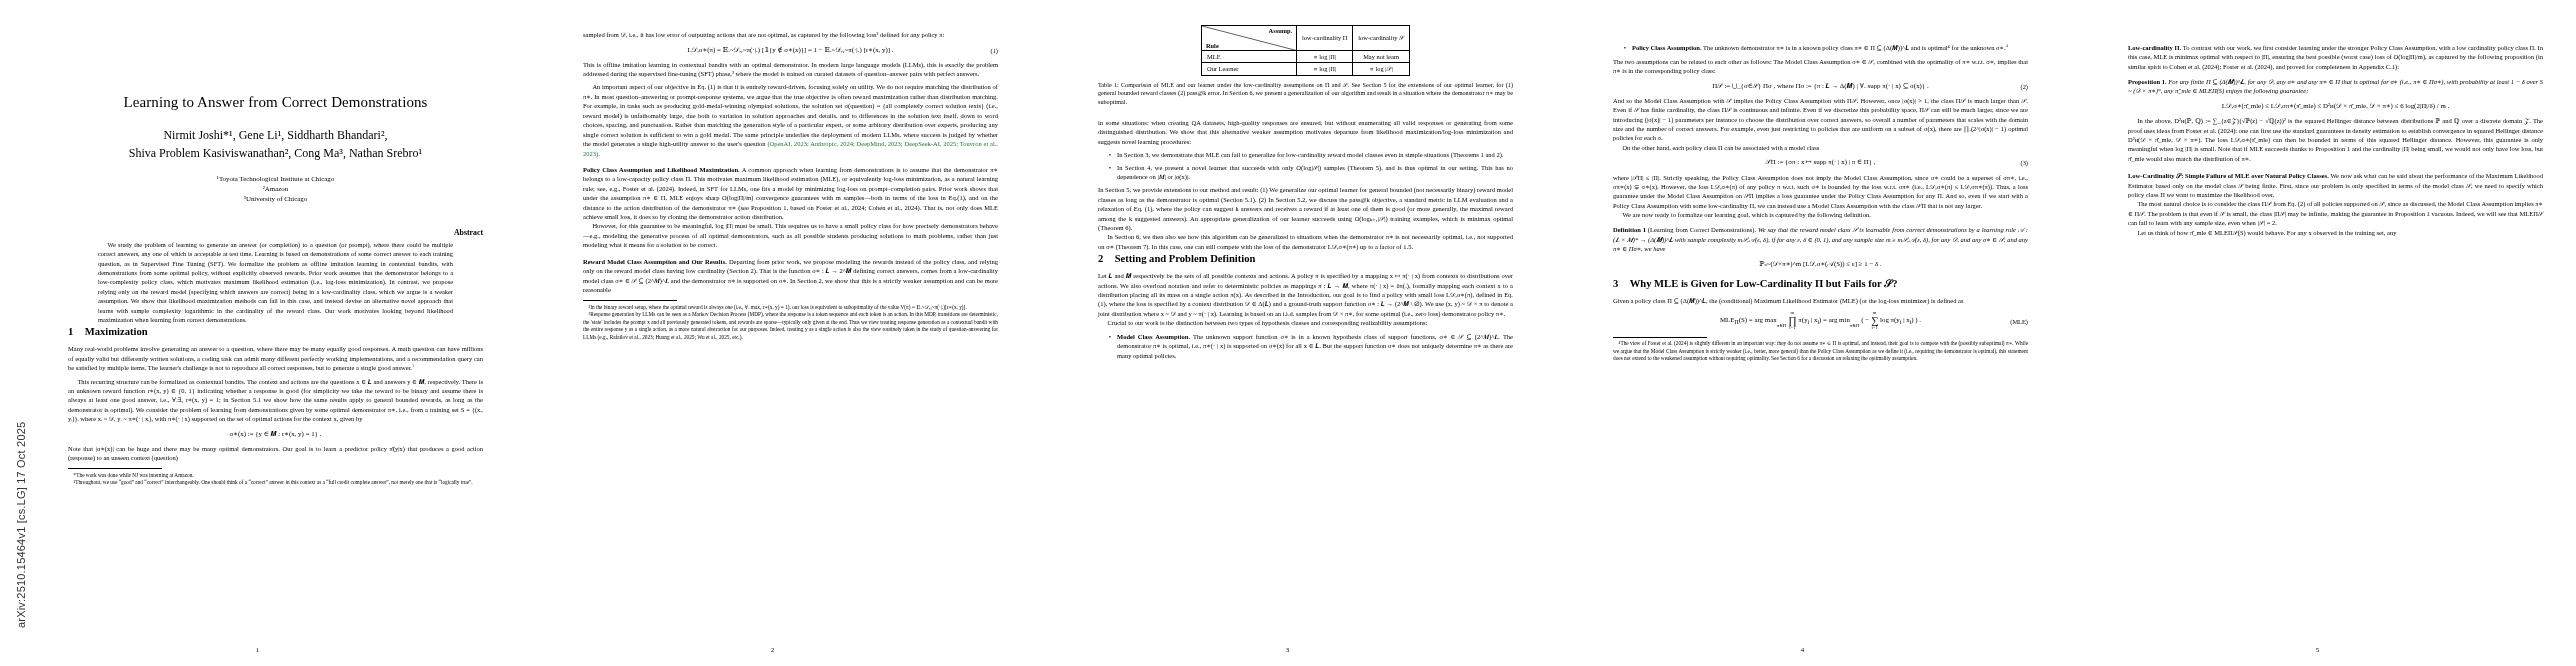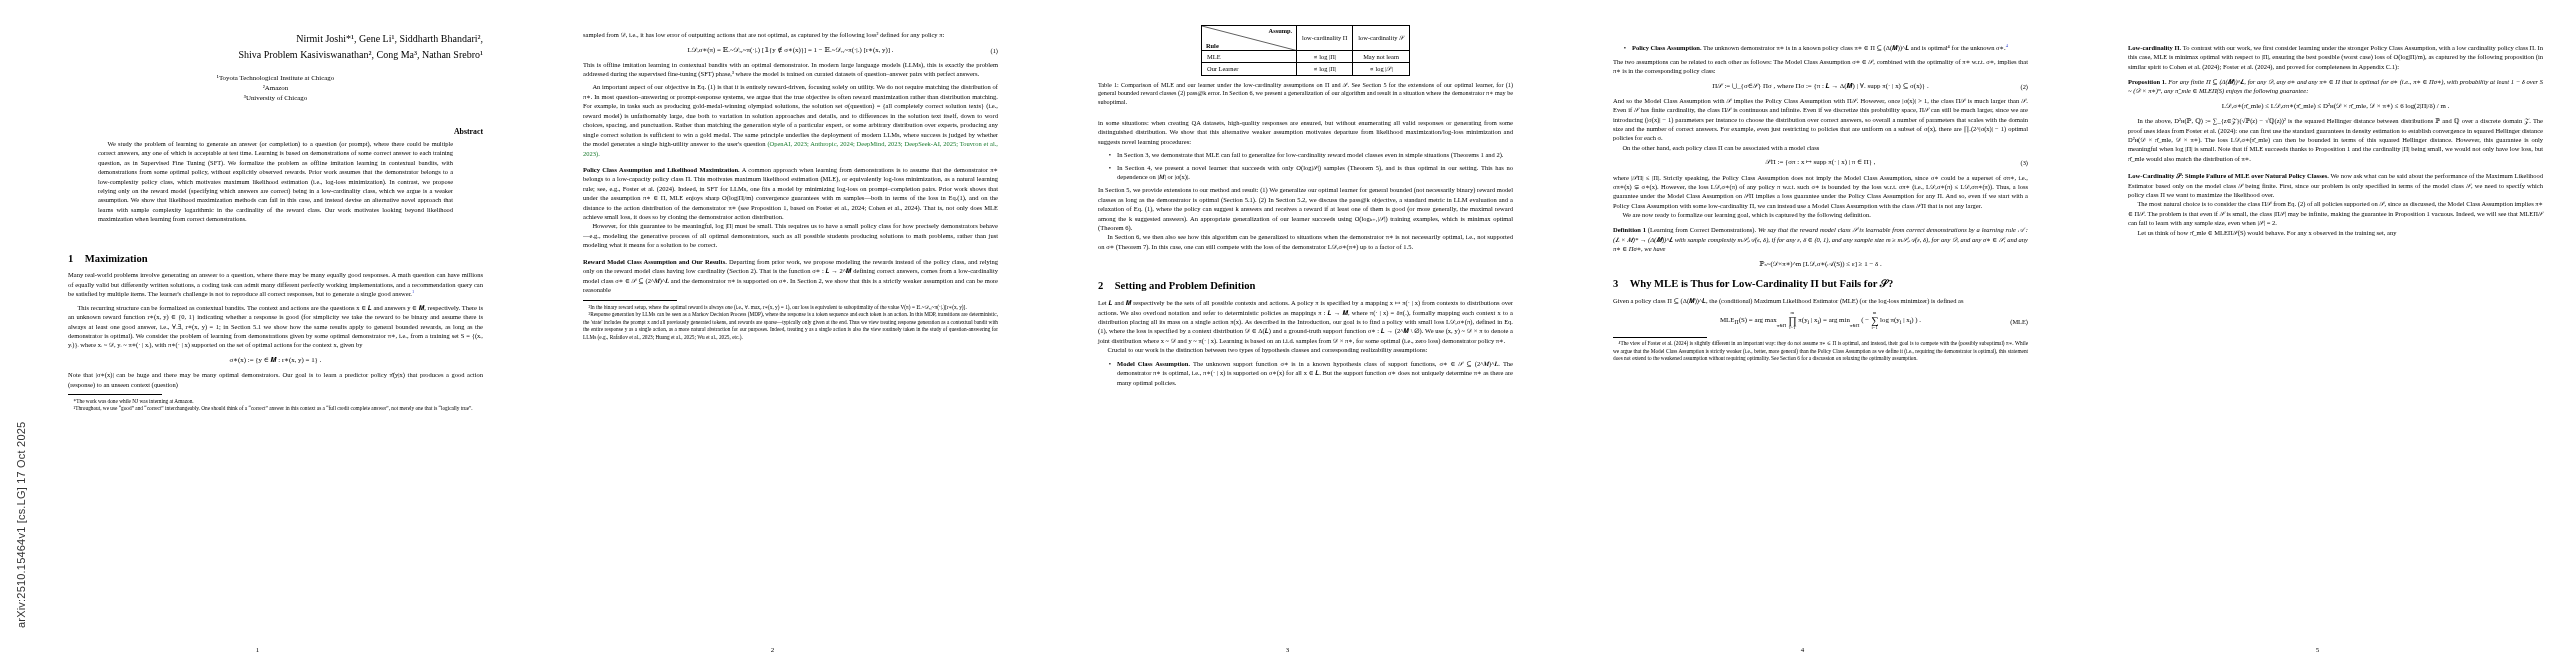--- a/index.html
+++ b/index.html
@@ -57,22 +57,22 @@
     white-space: nowrap;
   }
   .title {
     text-align: center;
     font-size: 15px;
     line-height: 1.18;
     margin-top: 77px;
     letter-spacing: 0.1px;
   }
   .authors {
-    text-align: right;
-    font-size: 10px;
+    text-align: center;
+    font-size: 12px;
     line-height: 1.55;
     margin-top: 14.5px;
   }
   .affils {
     text-align: center;
     font-size: 6.9px;
     line-height: 1.42;
     margin-top: 11px;
   }
   .abstract-head {
@@ -86,21 +86,21 @@
     margin: 0 30px;
     font-size: 6.4px;
     line-height: 1.47;
     text-align: justify;
     text-indent: 9.4px;
     hyphens: auto;
   }
   h2.sec {
     font-size: 10.6px;
     font-weight: bold;
-    margin: 29px 0 5px 0;
+    margin: 2px 0 5px 0;
     line-height: 1.2;
   }
   h2.sec .num { display: inline-block; min-width: 16.7px; }
   p.body {
     font-size: 6.5px;
     line-height: 1.455;
     text-align: justify;
     margin: 0 0 0 0;
     hyphens: auto;
   }
@@ -206,20 +206,21 @@
   .stack .bot { display: block; font-size: 0.66em; }
 </style>
 </head>
 <body>
 
 <div id="viewer">
 
   <div class="page">
     <div class="arxiv-stamp">arXiv:2510.15464v1  [cs.LG]  17 Oct 2025</div>
     <div class="page-inner">
+      <div class="title">Learning to Answer from Correct Demonstrations</div>
       <div class="authors">
         <div>Nirmit Joshi*¹,     Gene Li¹,    Siddharth Bhandari²,</div>
         <div>Shiva Problem Kasiviswanathan²,  Cong Ma³,  Nathan Srebro¹</div>
       </div>
       <div class="affils">
         <div>¹Toyota Technological Institute at Chicago</div>
         <div>²Amazon</div>
         <div>³University of Chicago</div>
       </div>
       <div class="abstract-head">Abstract</div>
@@ -363,21 +364,21 @@
         <span class="defname">Definition 1</span>
         <span>(Learning from Correct Demonstrations).</span>
         <span class="defbody">We say that the reward model class 𝒮 is learnable from correct demonstrations by a learning rule 𝒜 : (𝑳 × 𝑴)* → (Δ(𝑴))^𝑳 with sample complexity m𝒮,𝒜(ϵ, δ), if for any ε, δ ∈ (0, 1), and any sample size m ≥ m𝒮,𝒜(ε, δ), for any 𝒟, and any σ∗ ∈ 𝒮, and any π∗ ∈ Πσ∗, we have</span>
       </div>
 
       <div class="eq">
         <span>ℙₛ~(𝒟×π∗)^m [L𝒟,σ∗(𝒜(S)) ≤ ε] ≥ 1 − δ .</span>
       </div>
 
       <h2 class="sec" style="margin-top:10px">
-        <span class="num">3</span><span>Why MLE is Thus for Low-Cardinality Π but Fails for 𝒮?</span>
+        <span class="num">3</span><span>Why MLE is Given for Low-Cardinality Π but Fails for 𝒮?</span>
       </h2>
 
       <p class="body">Given a policy class Π ⊆ (Δ(𝑴))^𝑳, the (conditional) Maximum Likelihood Estimator (MLE) (or the log-loss minimizer) is defined as</p>
 
       <div class="eq">
         <span>MLE<sub>Π</sub>(S) = arg max<span class="lim">π∈Π</span> <span class="stack"><span class="top">m</span><span class="mid">∏</span><span class="bot">i=1</span></span> π(y<sub>i</sub> | x<sub>i</sub>) = arg min<span class="lim">π∈Π</span> ( − <span class="stack"><span class="top">m</span><span class="mid">∑</span><span class="bot">i=1</span></span> log π(y<sub>i</sub> | x<sub>i</sub>) ) .</span>
         <span class="tag">(MLE)</span>
       </div>
 
       <div class="fn-rule"></div>

